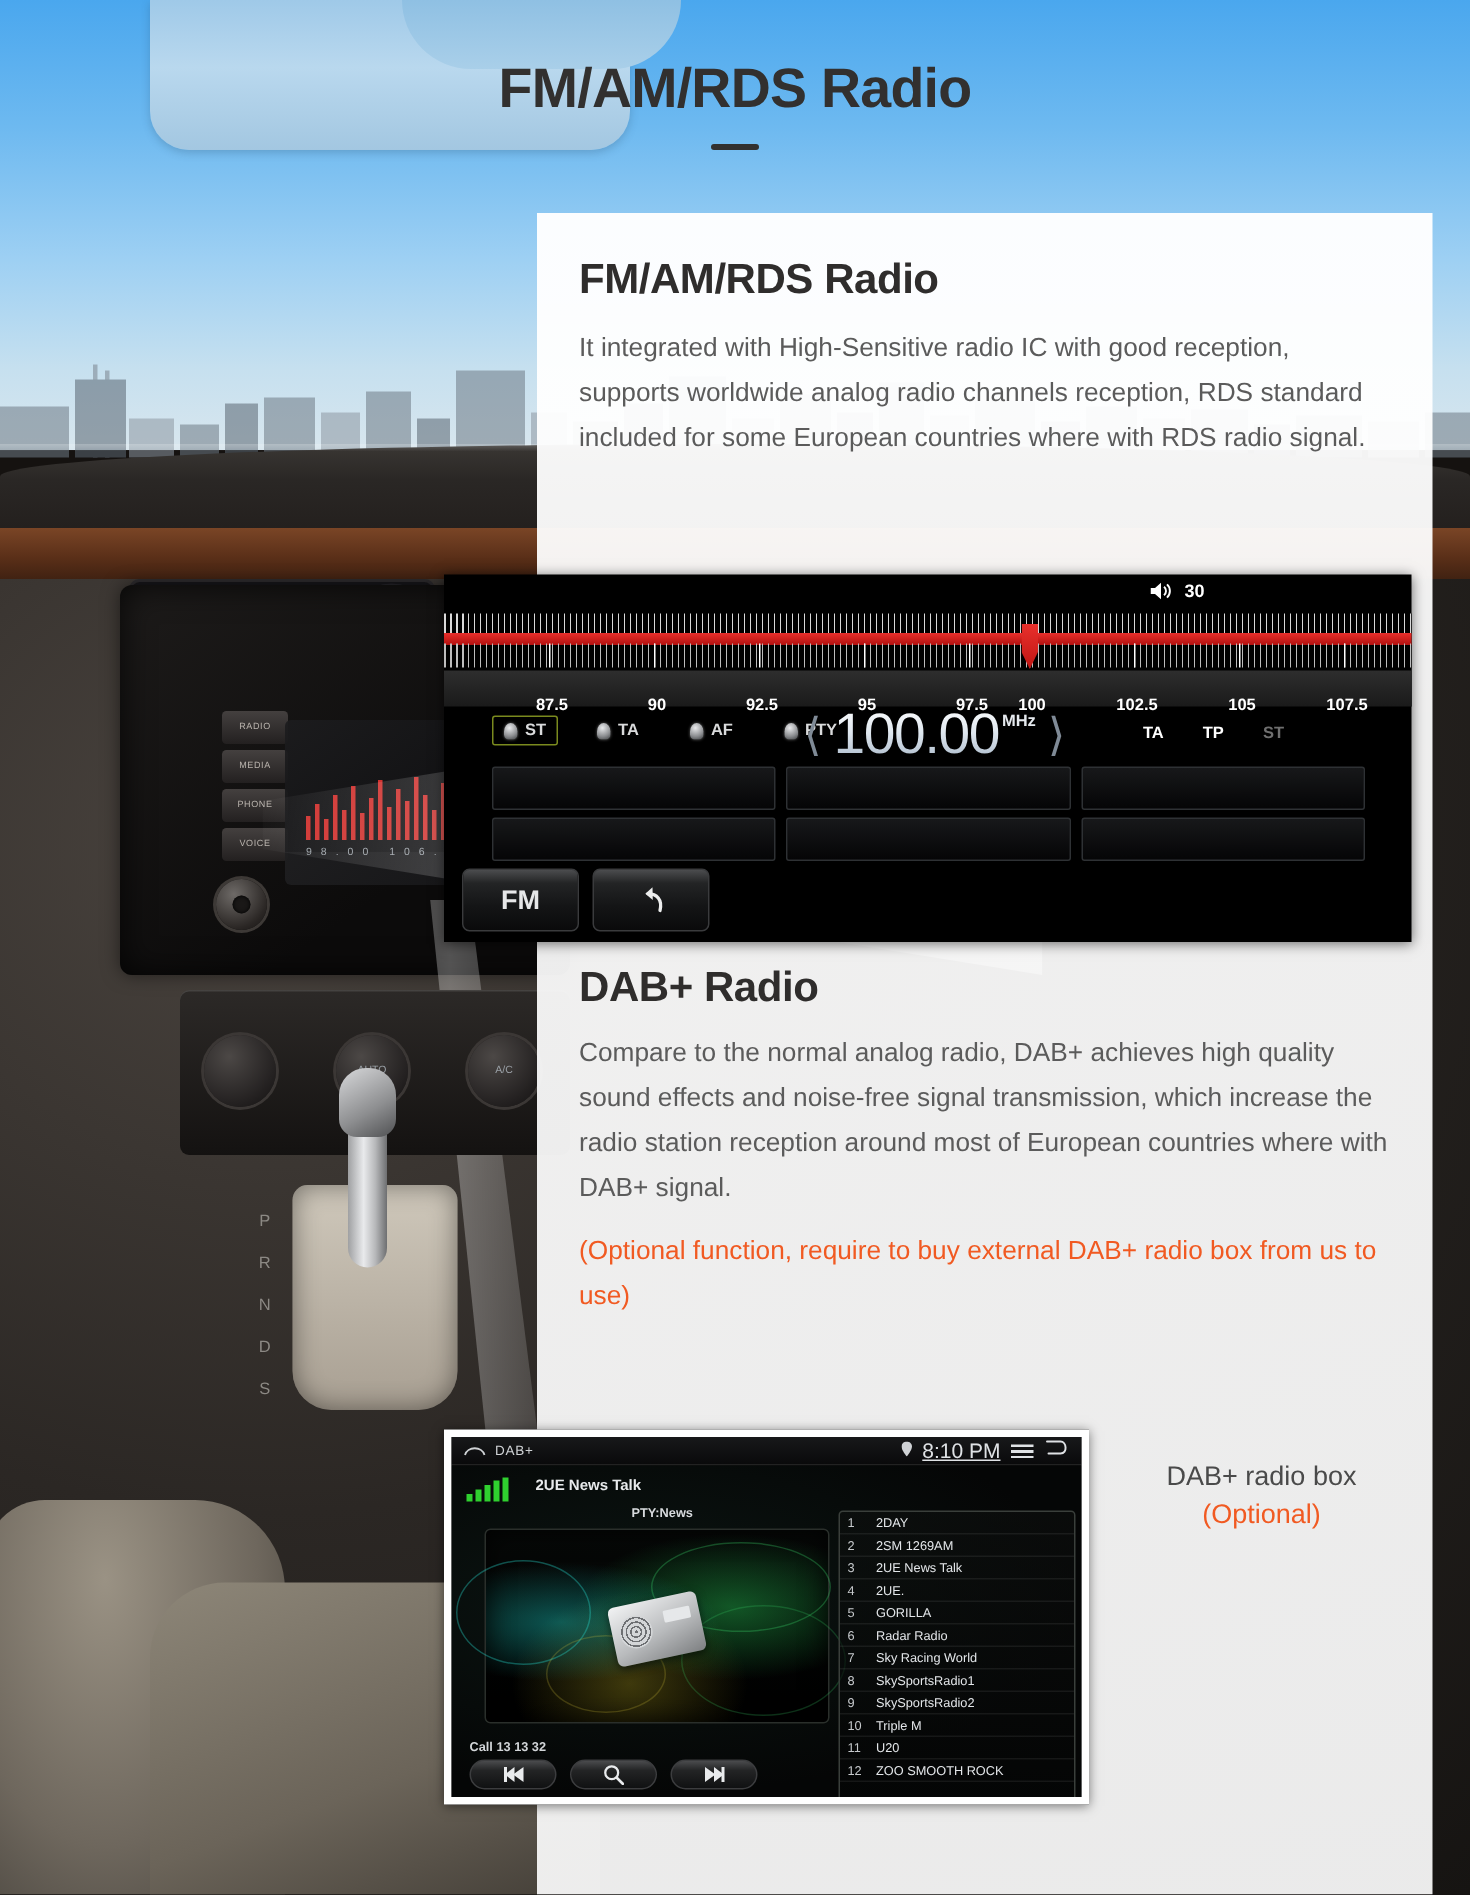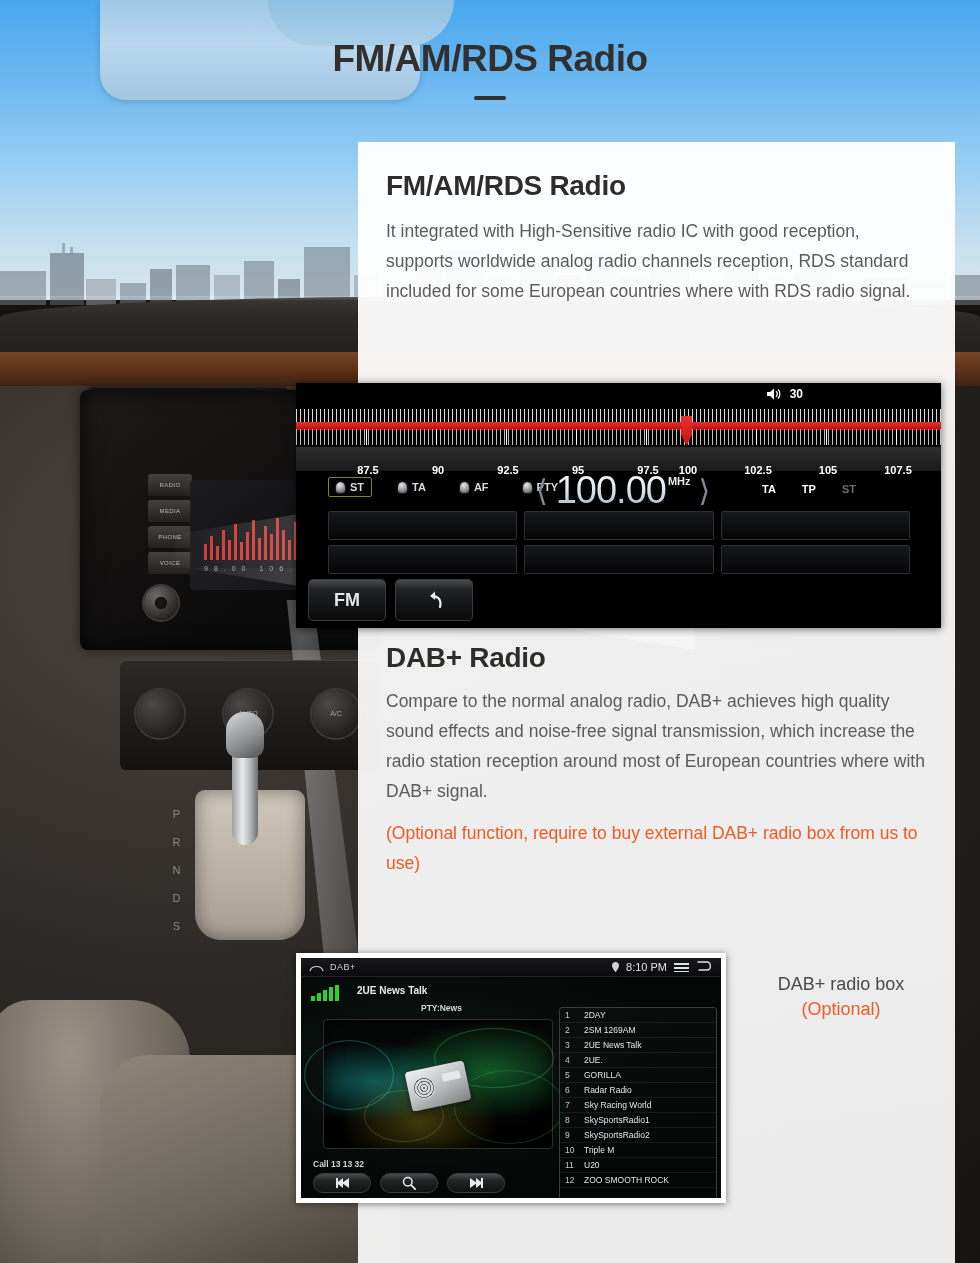--- a/index.html
+++ b/index.html
@@ -293,21 +293,21 @@
     overflow:hidden;
   }
   #dab-status {
     position:absolute; left:0; top:0; width:100%; height:19px;
     background:linear-gradient(180deg,#17181a,#0a0a0b);
     display:flex; align-items:center; padding:0 8px; gap:6px;
     border-bottom:1px solid #222;
   }
   #dab-status .lbl { color:#cfd2d5; font-size:9px; letter-spacing:.5px; }
   #dab-status .right { margin-left:auto; display:flex; align-items:center; gap:7px; }
-  #dab-time { color:#dfe2e5; font-size:11px; }
+  #dab-time { color:#dfe2e5; font-size:14px;text-decoration:underline; }
   .hamb { width:15px; height:9px;
     background:repeating-linear-gradient(180deg,#dfe2e5 0,#dfe2e5 2px,transparent 2px,transparent 4px); }
 
   #dab-body { position:absolute; left:0; top:19px; width:100%; bottom:0;
     background:radial-gradient(ellipse at 30% 40%,#0b1512 0%,#050606 70%); }
 
   #sig-bars { position:absolute; left:10px; top:8px; display:flex; align-items:flex-end; gap:2px; height:16px; }
   #sig-bars i { width:4px; background:#2fd02f; display:block; }
 
   #dab-station { position:absolute; left:56px; top:8px; color:#e8eaec; font-size:10px; font-weight:700; }

